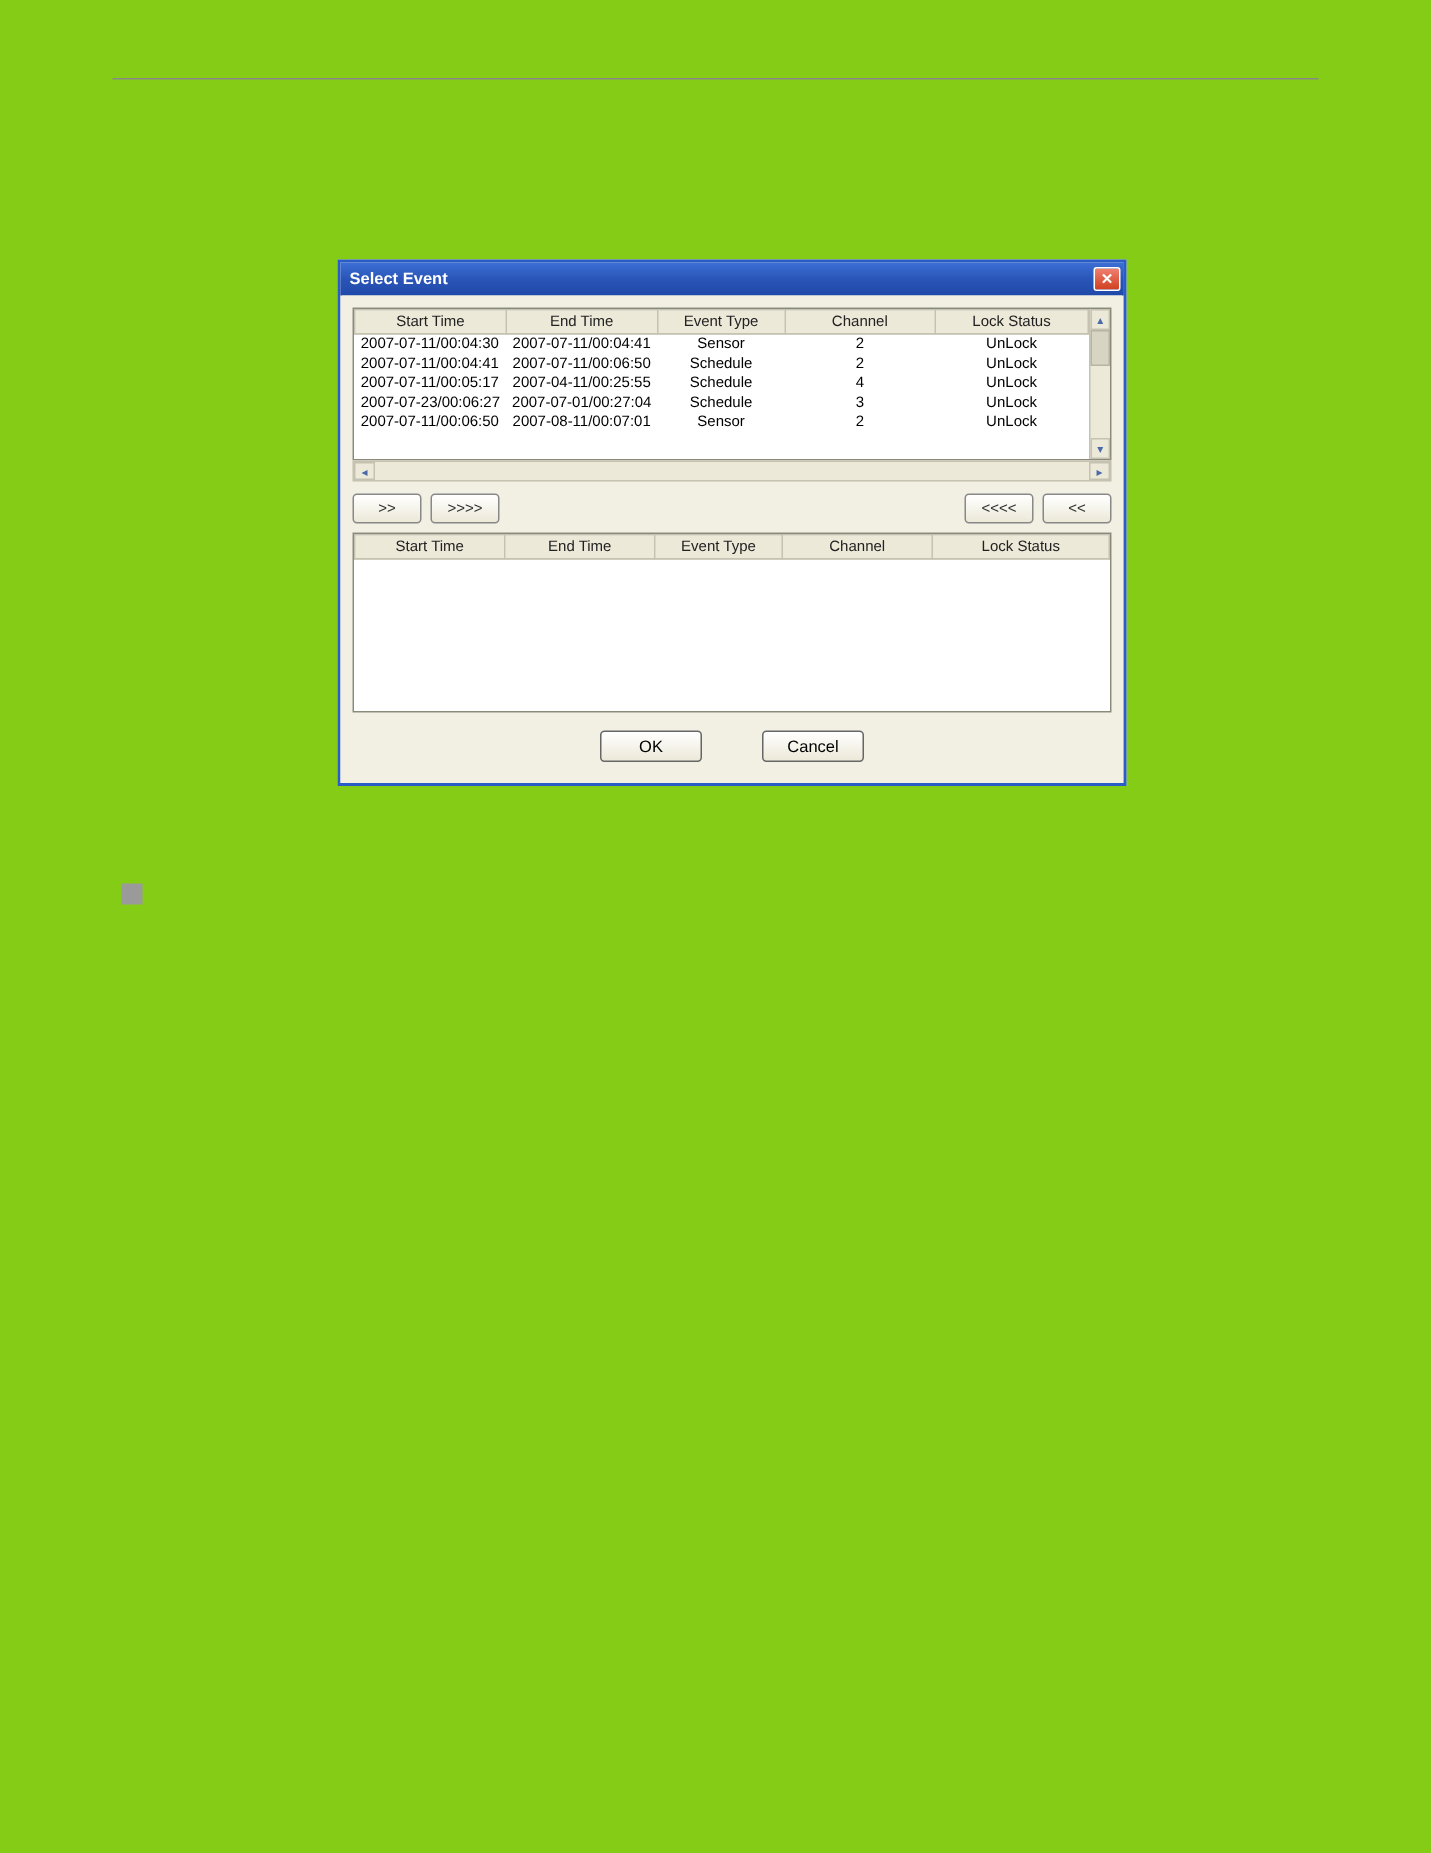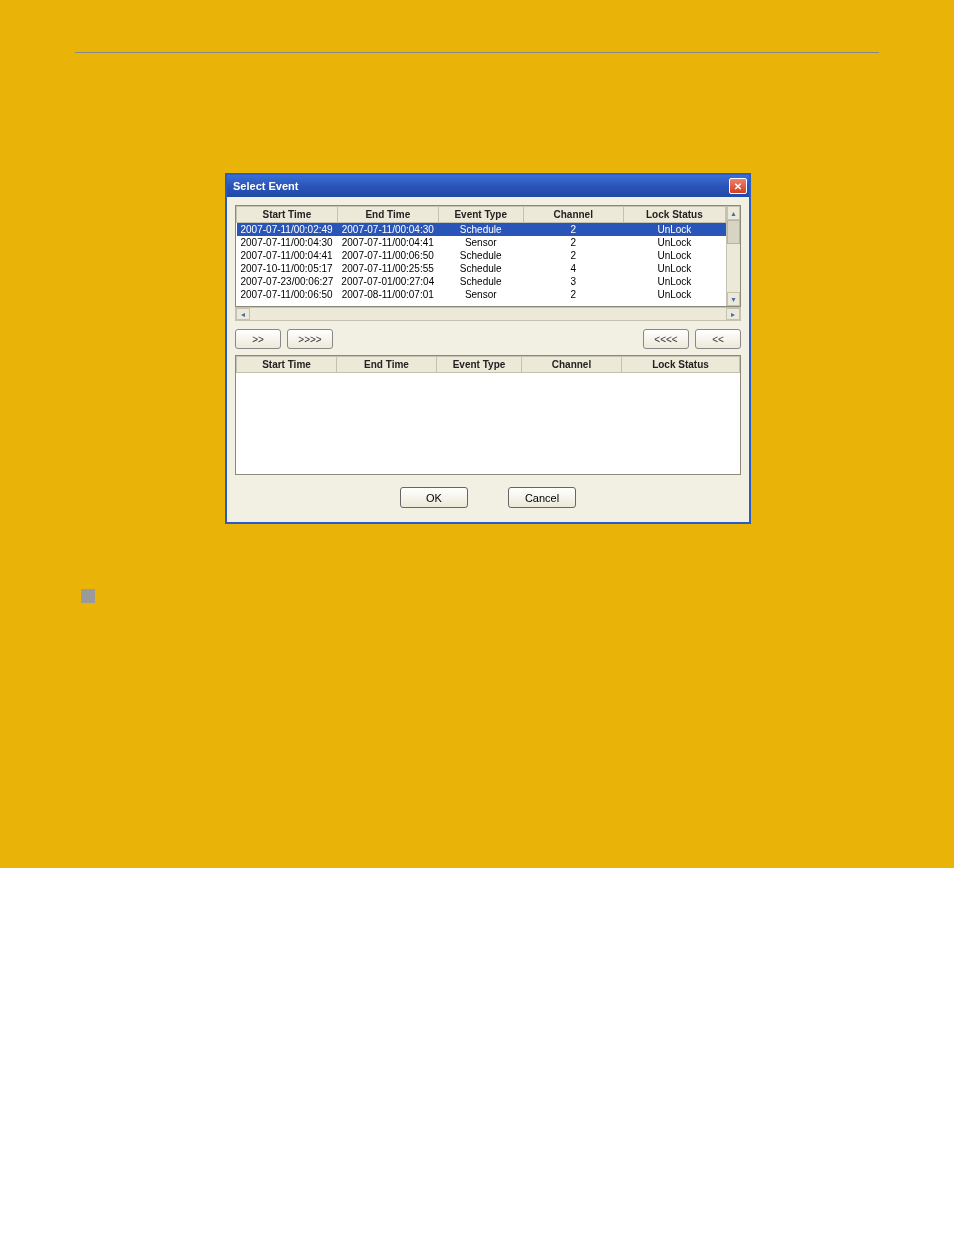--- a/index.html
+++ b/index.html
@@ -5,23 +5,23 @@
   * { box-sizing: border-box; }
   body {
     margin: 0;
     background: #fff;
     font-family: Tahoma, Arial, sans-serif;
     font-size: 11px;
     color: #000;
   }
   .page {
     width: 954px;
-    height: 868px;
+    height: 1235px;
     position: relative;
-    background: #eab308;
+    background: #84cc16;
   }
   .top-hr {
     position: absolute;
     top: 52px;
     left: 75px;
     right: 75px;
     border-top: 1px solid #888;
   }
   .dialog {
     position: absolute;
@@ -68,21 +68,21 @@
     overflow: hidden;
   }
   table.grid {
     width: 100%;
     border-collapse: collapse;
     font-size: 10px;
   }
   table.grid th {
     background: #ece9d8;
     border: 1px solid #c5c2b2;
-    font-weight: bold;
+    font-weight: normal;
     padding: 2px 4px;
     text-align: center;
     color: #222;
   }
   table.grid td {
     padding: 1px 4px;
     text-align: center;
     border-right: 0;
     white-space: nowrap;
   }
@@ -220,44 +220,37 @@
             <thead>
               <tr>
                 <th class="col-start">Start Time</th>
                 <th class="col-end">End Time</th>
                 <th class="col-type">Event Type</th>
                 <th class="col-ch">Channel</th>
                 <th class="col-lock">Lock Status</th>
               </tr>
             </thead>
             <tbody id="rows-body">
-                <tr class="selected">
-                  <td class="left">2007-07-11/00:02:49</td>
-                  <td>2007-07-11/00:04:30</td>
-                  <td>Schedule</td>
-                  <td>2</td>
-                  <td>UnLock</td>
-                </tr>
                 <tr>
                   <td class="left">2007-07-11/00:04:30</td>
                   <td>2007-07-11/00:04:41</td>
                   <td>Sensor</td>
                   <td>2</td>
                   <td>UnLock</td>
                 </tr>
                 <tr>
                   <td class="left">2007-07-11/00:04:41</td>
                   <td>2007-07-11/00:06:50</td>
                   <td>Schedule</td>
                   <td>2</td>
                   <td>UnLock</td>
                 </tr>
                 <tr>
-                  <td class="left">2007-10-11/00:05:17</td>
-                  <td>2007-07-11/00:25:55</td>
+                  <td class="left">2007-07-11/00:05:17</td>
+                  <td>2007-04-11/00:25:55</td>
                   <td>Schedule</td>
                   <td>4</td>
                   <td>UnLock</td>
                 </tr>
                 <tr>
                   <td class="left">2007-07-23/00:06:27</td>
                   <td>2007-07-01/00:27:04</td>
                   <td>Schedule</td>
                   <td>3</td>
                   <td>UnLock</td>

